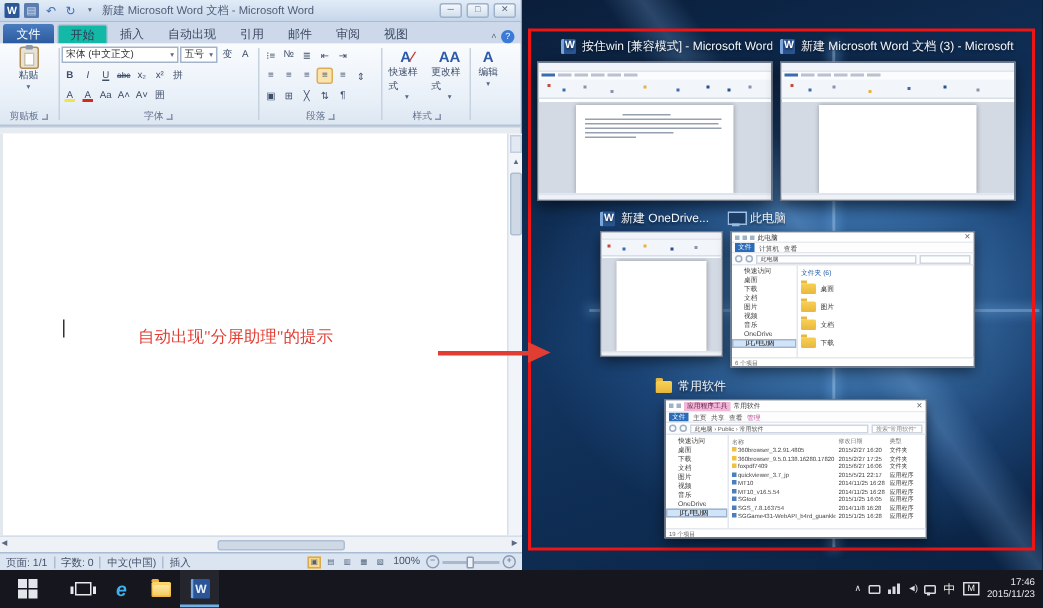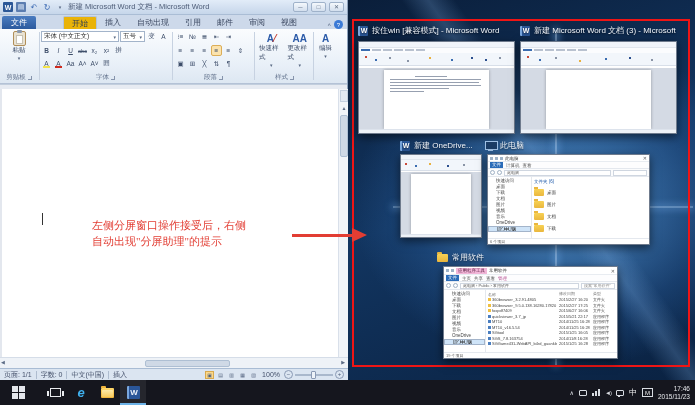--- a/index.html
+++ b/index.html
@@ -14,21 +14,21 @@
 .qa-word { background:#2b5797; color:#fff; font-weight:bold; }
 .qa-save { background:#5b7db0; color:#dce8f8; }
 .qa-undo,.qa-redo { color:#3f6db5; font-size:8px; }
 .qa-drop { color:#5a6a84; font-size:5px; }
 #wtitle-text { flex:1; text-align:left; font-size:7.5px; color:#4e5d78; white-space:nowrap; overflow:hidden; }
 .wctl { width:15px; height:10px; background:linear-gradient(#f4f8fc,#d3dfee); border:1px solid #9fb2ca; border-radius:2px; font-size:6px; line-height:8px; text-align:center; color:#5a6a80; }
 
 #wtabs { left:0; top:15px; width:100%; height:14px; background:#cdd9ea; display:flex; align-items:flex-end; padding-left:2px; }
 .ftab { background:linear-gradient(#4a7cc0,#2c5a9e); color:#fff; font-size:8px; padding:0 9px; height:13px; display:flex; align-items:center; border-radius:2px 2px 0 0; margin-right:2px; }
 .tab { font-size:8px; color:#3c4962; padding:0 8px; height:13px; display:flex; align-items:center; }
-.tab.active { background:#eab308; border:1px solid #b6c4d8; border-bottom:none; border-radius:2px 2px 0 0; color:#2b3a55;margin-left:25px; }
+.tab.active { background:#14b8a6; border:1px solid #b6c4d8; border-bottom:none; border-radius:2px 2px 0 0; color:#2b3a55; }
 #wtabs-right { margin-left:auto; display:flex; align-items:center; gap:3px; padding-right:4px; }
 .help-q { width:9px; height:9px; border-radius:50%; background:#3b7ad6; color:#fff; font-size:6px; display:flex; align-items:center; justify-content:center; }
 .rib-caret { color:#5a6a84; font-size:6px; }
 
 #wribbon { left:0; top:29px; width:100%; height:55px; background:linear-gradient(#fafcfe,#e9f0f8 65%,#dde7f2); border-bottom:1px solid #b4c2d6; }
 .vsep { position:absolute; top:3px; bottom:3px; width:1px; background:#c7d2e1; }
 .grp { position:absolute; top:0; height:100%; }
 .grp-label { position:absolute; bottom:1px; left:0; right:0; font-size:6.5px; color:#64748e; text-align:center; display:flex; align-items:center; justify-content:center; gap:2px; }
 .lnch { width:4px; height:4px; border-right:1px solid #8694ac; border-bottom:1px solid #8694ac; }
 .rrow { position:absolute; left:0; display:flex; align-items:center; gap:1px; }
@@ -345,33 +345,32 @@
         <span class="zcirc">−</span>
         <span class="ztrack">
             <span class="zthumb"></span>
           </span>
         <span class="zcirc">+</span>
       </span>
     </div>
   </div>
 
   <div id="anno" class="a">
-    <div>左侧分屏窗口操作接受后，右侧</div>
     <div>自动出现"分屏助理"的提示</div>
   </div>
   <div id="arrow-line" class="a"></div>
   <div id="arrow-head" class="a"></div>
 
   <div id="desk" class="a">
     <div class="beam"></div>
     <div class="vline"></div>
     <div class="hline"></div>
     <div id="frame" class="a"></div>
 
-    <div class="thlabel" style="left:10px;top:25px;max-width:156px;">
+    <div class="thlabel" style="left:26px;top:25px;max-width:156px;">
       <span class="wicon">W</span>
       <span>按住win [兼容模式] - Microsoft Word</span>
     </div>
     <div class="thlabel" style="left:172px;top:25px;max-width:157px;">
       <span class="wicon">W</span>
       <span>新建 Microsoft Word 文档 (3) - Microsoft Wo...</span>
     </div>
 
     <div class="thwin" style="left:10px;top:41px;width:157px;height:93px;">
       <div class="tw-title"></div>

